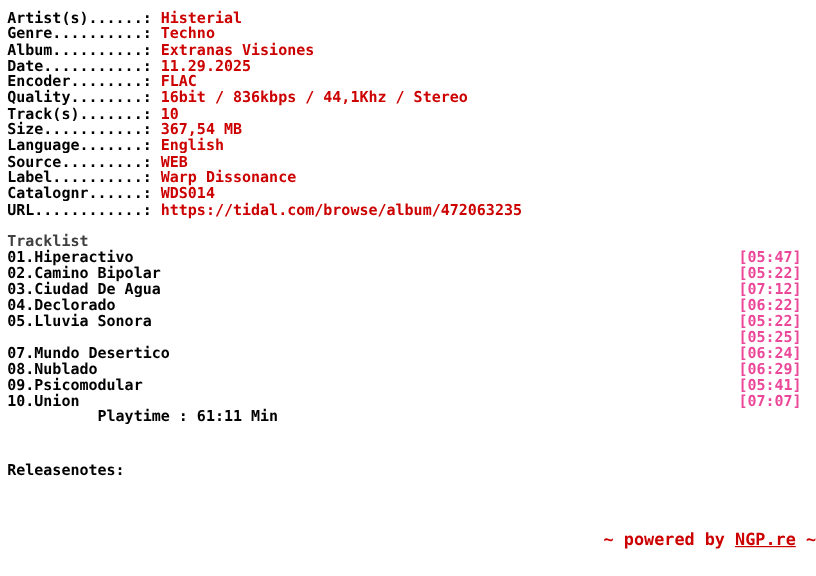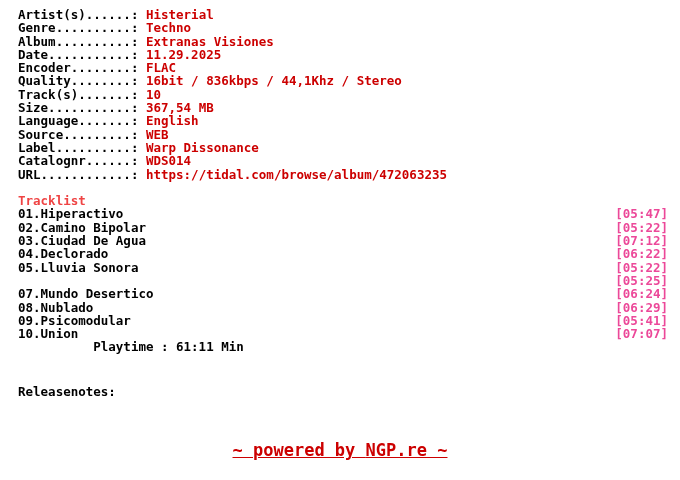--- a/index.html
+++ b/index.html
@@ -15,21 +15,21 @@
     font-size: 12.5px;
     line-height: 13.3px;
     color: #000000;
     position: relative;
   }
   .page {
     position: relative;
     width: 680px;
     height: 480px;
     box-sizing: border-box;
-    padding: 8px 6px 0 18px;
+    padding: 8px 6px 0 6px;
     border-radius: 26px;
   }
   .info-block {
     margin: 0;
   }
   .info-row {
     white-space: pre;
     font-weight: bold;
     letter-spacing: 0px;
   }
@@ -38,21 +38,21 @@
   }
   .value {
     color: #cc0000;
   }
   .spacer {
     height: 13.3px;
   }
   .tracklist-title {
     white-space: pre;
     font-weight: bold;
-    color: #ef4444;
+    color: #404040;
   }
   .track-row {
     position: relative;
     white-space: pre;
     font-weight: bold;
     height: 13.3px;
   }
   .track-name {
     color: #000000;
   }
@@ -76,26 +76,25 @@
     white-space: pre;
     font-weight: bold;
     color: #000000;
     margin-top: 31px;
   }
   .footer {
     position: absolute;
     left: 0;
     right: 0;
     bottom: 22px;
-    text-align: center;
+    text-align: right;
     color: #cc0000;
     font-weight: bold;
-    font-size: 17px;
+    font-size: 14px;
     line-height: 15px;
-    text-decoration: underline;
   }
   .footer .line1 .ngp {
     text-decoration: underline;
   }
 </style>
 </head>
 <body>
 
 <div class="page">
 

